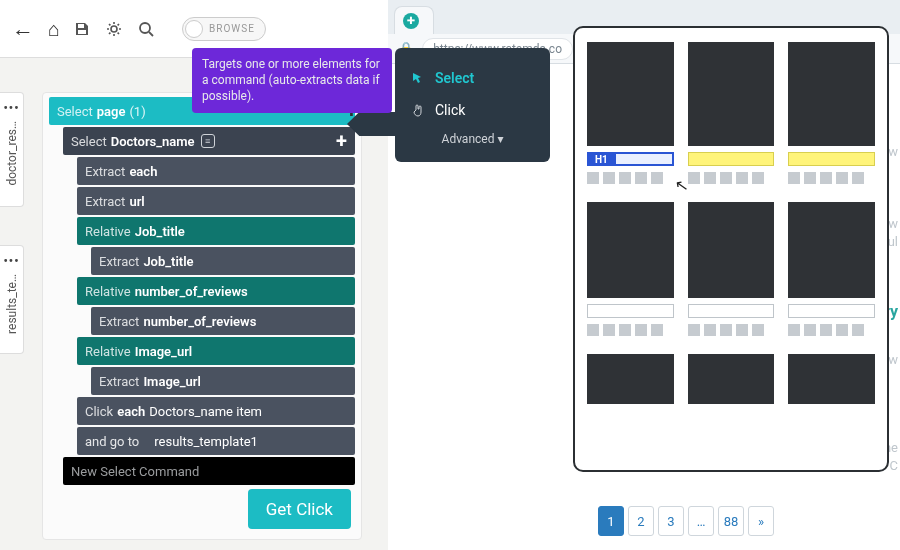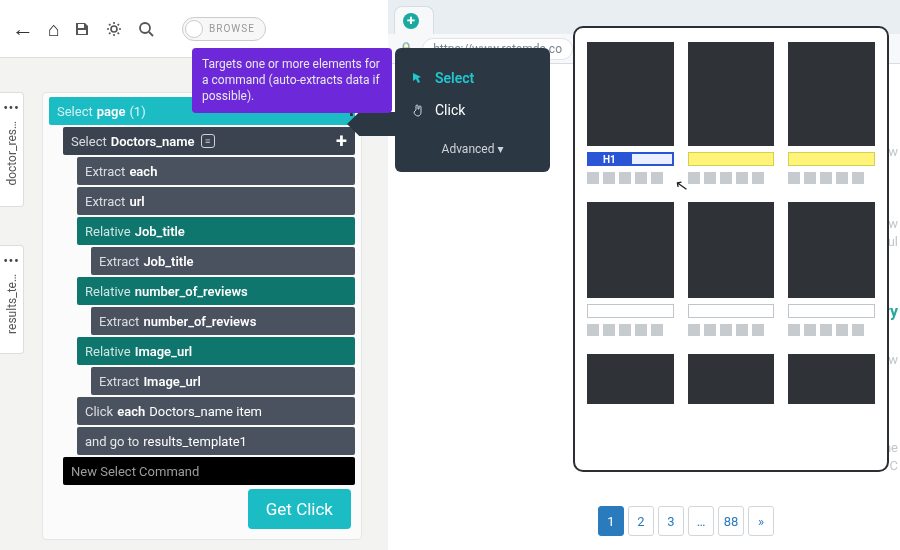--- a/index.html
+++ b/index.html
@@ -30,21 +30,21 @@
 .indent3{margin-left:42px}
 .row .cmd{opacity:.8;margin-right:4px}
 .row .bold{font-weight:600}
 .plus-notch{position:absolute;right:-2px;top:2px;color:#2b2f33;font-size:20px;font-weight:bold}
 .list-ico{display:inline-flex;width:14px;height:14px;border:1px solid #cfd3d8;border-radius:3px;align-items:center;justify-content:center;font-size:9px;color:#cfd3d8;margin-left:6px}
 .getdata{position:absolute;right:10px;bottom:10px;background:#1cbcc4;color:#fff;border:none;border-radius:4px;padding:10px 18px;font-size:17px}
 .tooltip{position:absolute;left:192px;top:48px;width:200px;background:#6d28d9;color:#e7e9ea;font-size:12px;border-radius:4px;padding:8px 10px;text-align:left;line-height:1.35;z-index:5}
 .cmd-menu{position:absolute;left:395px;top:48px;width:155px;background:#2b3844;border-radius:6px;padding:14px 14px 16px 14px;z-index:6;color:#fff;font-size:14px}
 .cmd-menu .mi{display:flex;align-items:center;gap:10px;padding:8px 2px;cursor:pointer}
 .cmd-menu .mi.active{color:#20c7d0}
-.cmd-menu .adv{text-align:center;font-size:12px;color:#cfd3d8;margin-top:16px}
+.cmd-menu .adv{text-align:center;font-size:12px;color:#cfd3d8;margin-top:6px}
 .arrow-link{position:absolute;left:347px;top:112px;width:56px;height:24px;background:#2b3844;clip-path:polygon(0 50%,22% 0,100% 0,100% 100%,22% 100%);z-index:5}
 .tab-strip{position:absolute;left:388px;top:0;right:0;height:34px;background:#e9eef2;display:flex;align-items:flex-end;padding-left:6px}
 .tab{background:#f6f8fa;border:1px solid #d7dde2;border-bottom:none;border-radius:8px 8px 0 0;height:28px;display:flex;align-items:center;gap:8px;padding:0 14px 0 8px;font-size:12px;color:#3c4a55}
 .tab .fav{width:16px;height:16px;border-radius:50%;background:#1aa9a0;display:flex;align-items:center;justify-content:center;color:#fff;font-size:10px}
 .addr{position:absolute;left:388px;top:34px;right:0;height:30px;background:#f6f8fa;border-bottom:1px solid #d7dde2;display:flex;align-items:center;padding:0 10px;font-size:12px;color:#6a7680;gap:8px}
 .addr .lock{font-size:13px}
 .addr .url{background:#fff;border:1px solid #e0e4e8;border-radius:14px;height:22px;display:flex;align-items:center;padding:0 10px;color:#7a8690;flex:0 0 auto}
 .page-right{position:absolute;left:388px;top:64px;right:0;bottom:0;background:#fff;overflow:hidden}
 .page-right .ghost{position:absolute;right:2px;color:#bfc6cc;font-size:13px}
 .pager{position:absolute;left:210px;bottom:14px;display:flex;gap:4px}
@@ -53,21 +53,21 @@
 .preview{position:absolute;left:573px;top:26px;width:316px;height:446px;background:#fff;border:2px solid #2b2f33;border-radius:10px;z-index:10;padding:14px 12px;overflow:hidden}
 .pv-grid{display:grid;grid-template-columns:repeat(3,1fr);gap:18px 14px}
 .card{display:flex;flex-direction:column;gap:6px}
 .card .img{background:#2f3236;width:100%;height:76px}
 .card.row1 .img{height:104px}
 .card .bar{height:14px;border:1px solid #bfc5ca;background:#fff}
 .card .bar.sel{border:2px solid #2a55d4;background:#eaf0ff;position:relative}
 .card .bar.yl{background:#fff47a;border-color:#d8cf4f}
 .card .dots5{display:flex;gap:4px}
 .card .dots5 span{width:12px;height:12px;background:#c6cbd0}
-.h1-tag{position:absolute;left:12px;top:125px;background:#2a55d4;color:#fff;font-size:10px;font-weight:bold;padding:1px 16px;z-index:2}
+.h1-tag{position:absolute;left:12px;top:125px;background:#2a55d4;color:#fff;font-size:10px;font-weight:bold;padding:1px 8px;z-index:2}
 .cursor{position:absolute;left:100px;top:148px;z-index:3;font-size:16px;color:#222;transform:rotate(-10deg)}
 svg{display:block}
 </style>
 </head>
 <body>
 
 <div class="topbar">
   <div class="nav">
     <span style="font-size:22px;font-weight:bold">←</span>
     <span style="font-size:20px">⌂</span>
@@ -165,21 +165,21 @@
   <div class="row extract indent3">
     <span class="cmd">Extract</span>
     <span class="bold">Image_url</span>
   </div>
   <div class="row click-row indent2">
     <span class="cmd">Click</span>
     <span class="bold" style="margin-right:4px">each</span>
     <span>Doctors_name item</span>
   </div>
   <div class="row goto-row indent2">
-    <span style="margin-right:4px;opacity:.85">and go to</span>
+    <span style="margin-right:15px;opacity:.85">and go to</span>
     <span>results_template1</span>
   </div>
   <div class="row newcmd indent1">
     <span>New Select Command</span>
   </div>
   <button class="getdata">Get Click</button>
 </div>
 
 <div class="arrow-link"></div>
 

